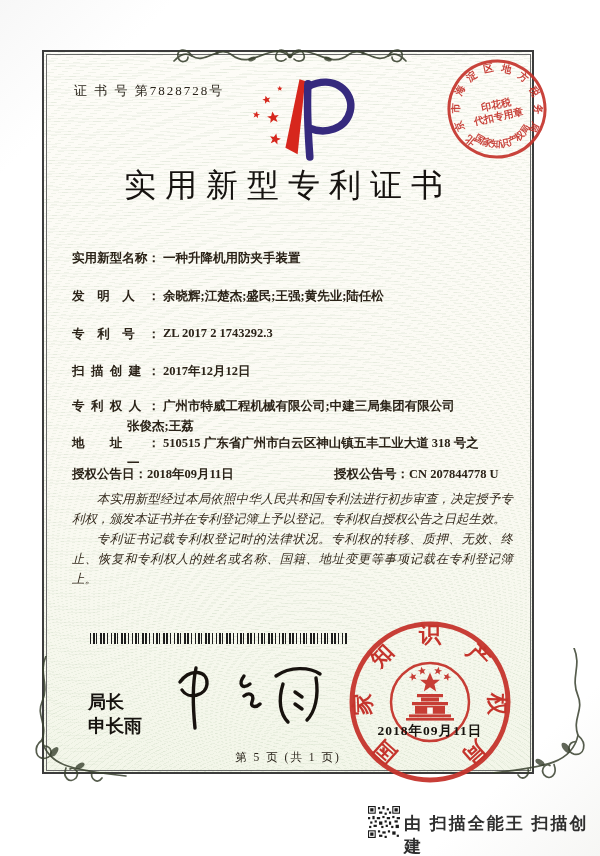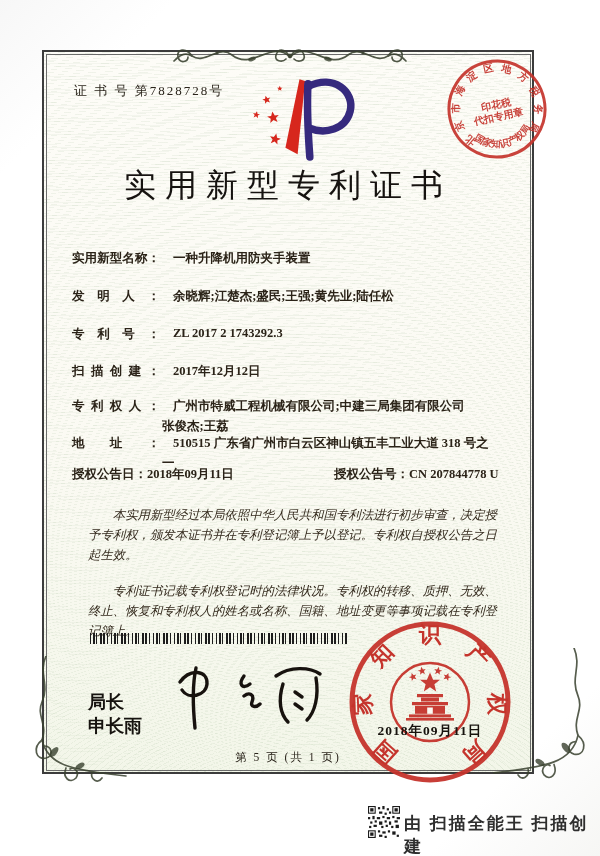--- a/index.html
+++ b/index.html
@@ -21,27 +21,27 @@
     background:
       repeating-radial-gradient(ellipse 420px 190px at 55% 106%,rgba(125,160,115,.10) 0 1px,transparent 1px 6px),
       repeating-radial-gradient(ellipse 520px 240px at 8% 112%,rgba(125,160,115,.07) 0 1px,transparent 1px 7px);
   }
   .cert-no{position:absolute;left:30px;top:30px;font-size:13px;letter-spacing:2px;color:#2a241b;}
   .title{position:absolute;left:0;top:112px;width:100%;text-align:center;
     font-size:32px;font-weight:normal;letter-spacing:9px;color:#161310;white-space:nowrap;}
   
   .frow{position:absolute;left:28px;width:440px;font-size:12.5px;font-weight:600;color:#2b2318;white-space:nowrap;}
   .flabel{display:inline-block;width:88px;text-align-last:justify;vertical-align:top;}
-  .fval{display:inline-block;margin-left:13px;}
-  .fval2{margin-left:90px;margin-top:3px;font-size:12.5px;font-weight:600;}
+  .fval{display:inline-block;margin-left:3px;}
+  .fval2{margin-left:55px;margin-top:3px;font-size:12.5px;font-weight:600;}
   .grant2{position:absolute;left:262px;top:0;}
   
   .paras{position:absolute;left:28px;top:437px;width:441px;font-size:12.4px;line-height:20px;
     text-align:justify;color:#33291c;font-style:italic;font-weight:500;}
-  .paras p{margin:16px;text-indent:2em;}
+  .paras p{margin:0;text-indent:2em;}
   
   .barcode{position:absolute;left:46px;top:581px;width:258px;height:11px;
     background:repeating-linear-gradient(90deg,#1d1d1d 0 1.5px,transparent 1.5px 3px,#1d1d1d 3px 5px,transparent 5px 6.5px,#1d1d1d 6.5px 7.5px,transparent 7.5px 10.5px);}
   .signer{position:absolute;left:44px;top:638px;font-family:Liberation Sans, sans-serif;
     font-weight:bold;font-size:18px;color:#16130f;line-height:24px;}
   .sig-svg{position:absolute;left:118px;top:600px;}
   .seal-wrap{position:absolute;left:302px;top:566px;width:168px;height:168px;}
   .stamp-date{position:absolute;left:300px;top:670px;width:172px;text-align:center;
     font-size:13.5px;font-weight:bold;letter-spacing:1px;color:#17130e;}
   .page-note{position:absolute;left:0;top:698px;width:100%;text-align:center;font-size:11.5px;color:#2a241b;letter-spacing:2px;}

